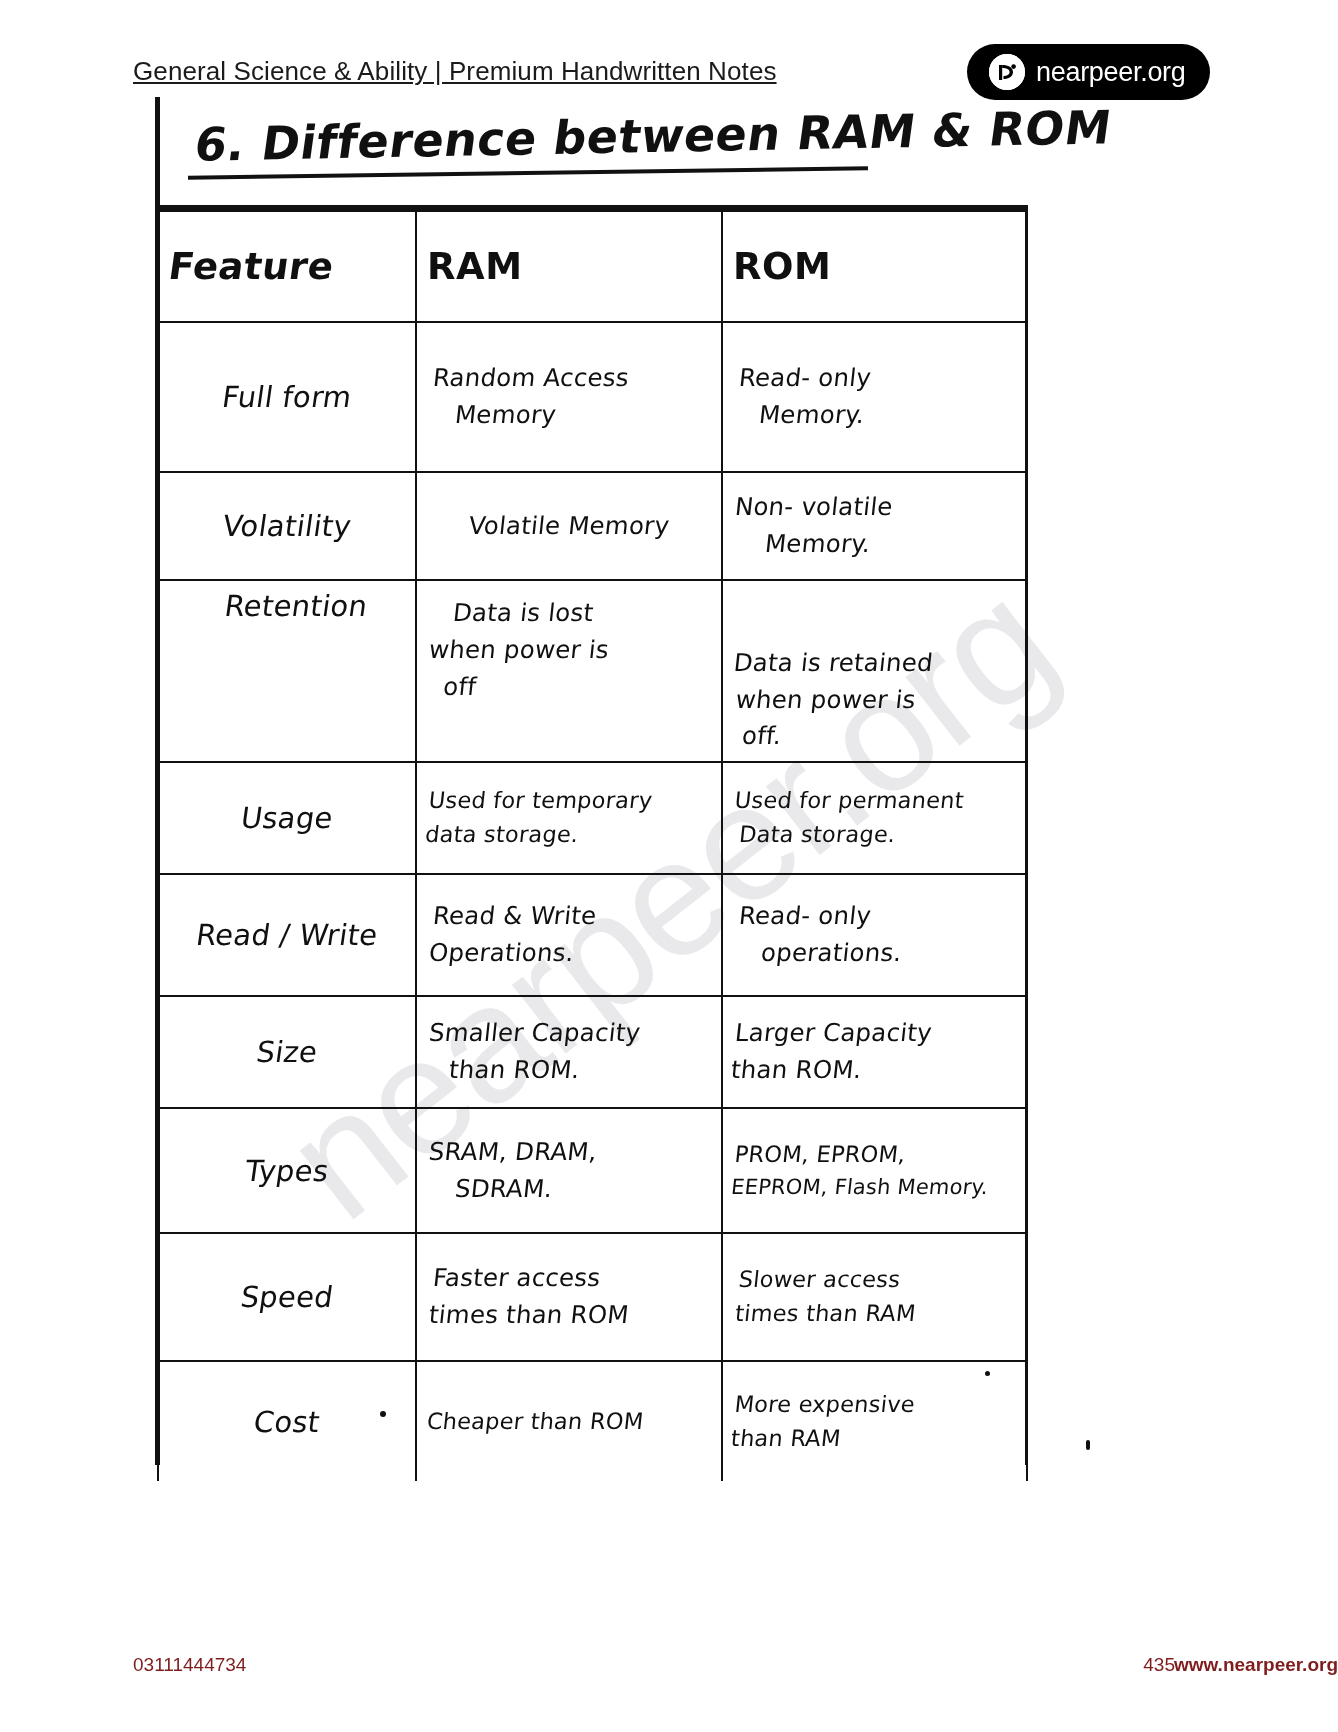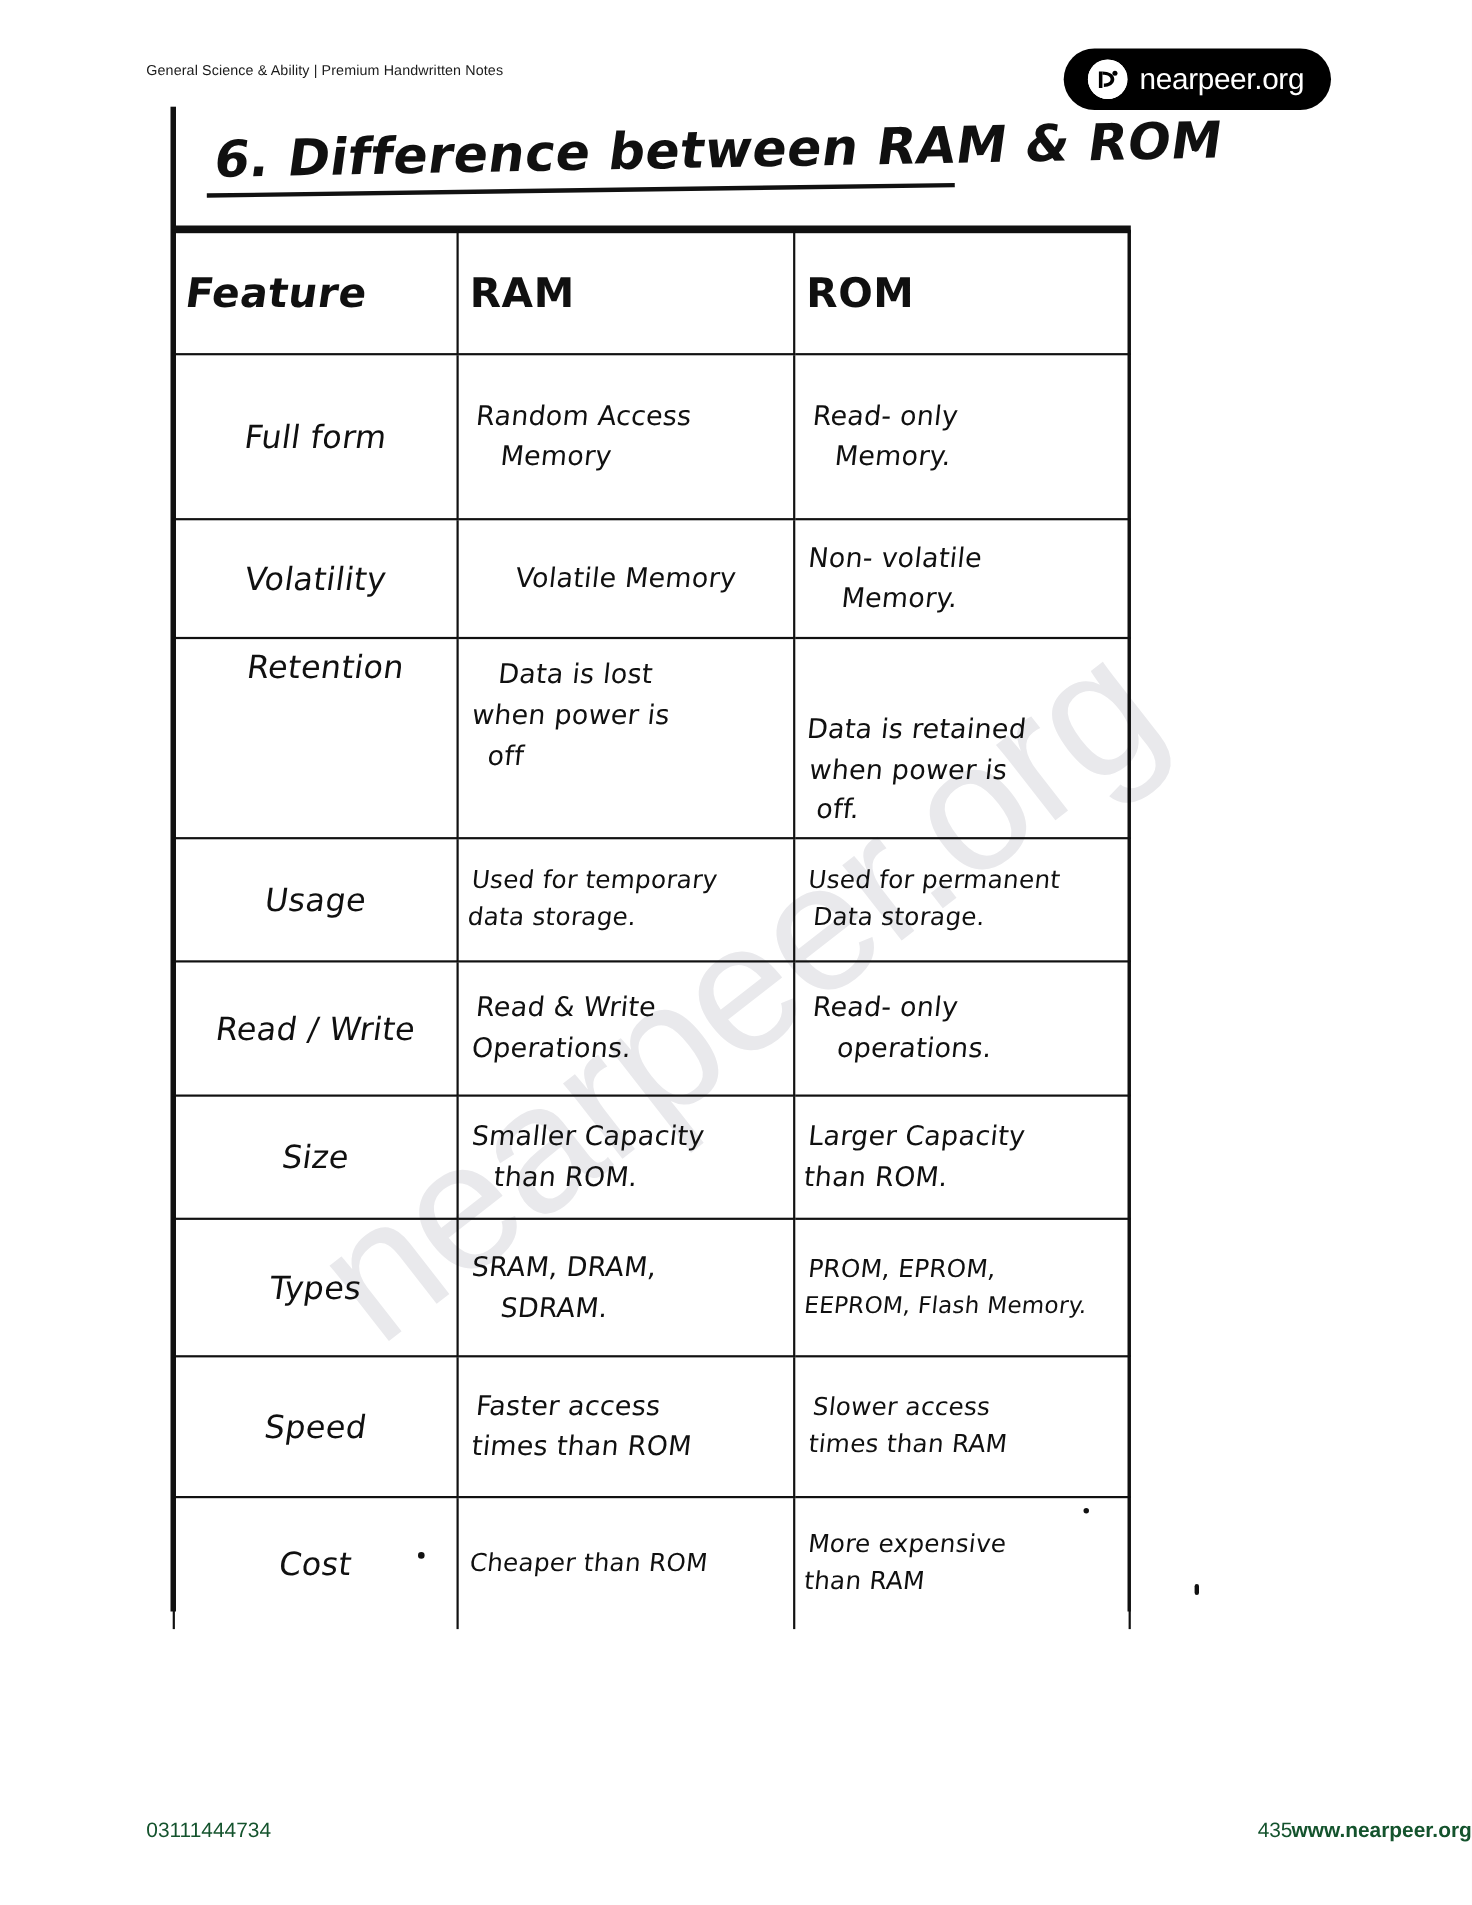--- a/index.html
+++ b/index.html
@@ -26,24 +26,25 @@
     top: 44px;
     left: 0;
     width: 100%;
     height: 60px;
   }
 
   .header-title {
     position: absolute;
     left: 133px;
     top: 12px;
-    font-size: 13px;
+    font-size: 26px;
     color: #1b1b1b;
     letter-spacing: 0.1px;
     white-space: nowrap;
+    text-decoration: underline;
   }
 
   .logo-pill {
     position: absolute;
     right: 128px;
     top: 0px;
     width: 243px;
     height: 56px;
     background: #000000;
     border-radius: 28px;
@@ -214,21 +215,21 @@
   }
 
   
   .footer {
     position: absolute;
     left: 0;
     bottom: 54px;
     width: 100%;
     height: 24px;
     font-size: 19px;
-    color: #14532d;
+    color: #7f1d1d;
   }
   .footer-left { position: absolute; left: 133px; top: 0; }
   .footer-center { position: absolute; left: 0; top: 0; width: 100%; text-align: right; font-weight: bold; }
   .footer-right { position: absolute; right: 163px; top: 0; }
 </style>
 </head>
 <body>
 
 <div class="page">
 

